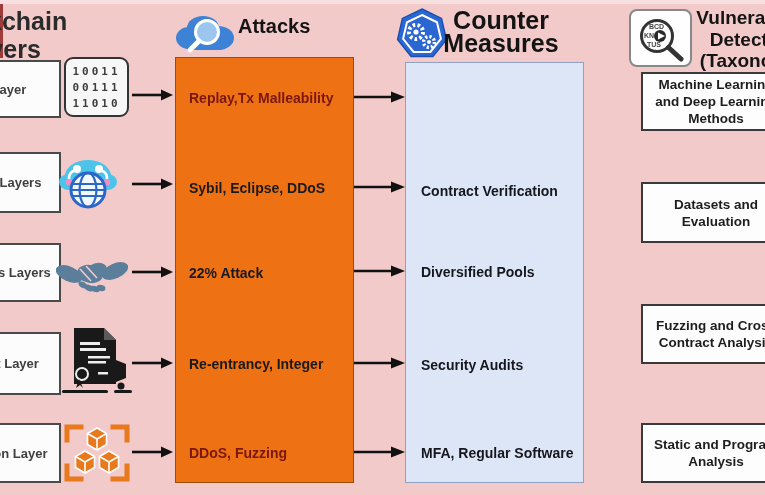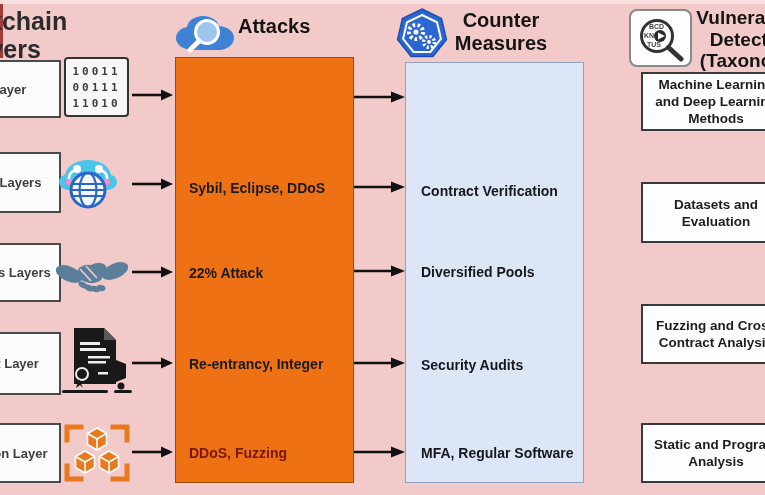--- a/index.html
+++ b/index.html
@@ -17,37 +17,37 @@
   .frame-top    { left:0; top:2;   width:765px; height:3px; background:#9f3b38; }
   .frame-left   { left:0; top:2;   width:3px;   height:58px; background:#9f3b38; }
   .frame-bottom { left:0; top:488; width:765px; height:3px; background:#9f3b38; }
   .bottom-strip { left:0; top:491; width:765px; height:4px; background:#f8e0e0; }
 
   
   .diagram-title { left:-72px; top:7px; width:145px; text-align:center;
                    font-size:25px; line-height:28px; font-weight:600; color:#2b2b2b; }
   .attacks-header { left:238px; top:15px; font-size:20px; font-weight:600; color:#141414; }
   .cm-header  { left:440px; top:9px; width:122px; text-align:center;
-                font-size:20px; line-height:23px; font-weight:600; color:#141414; }
+                font-size:25px; line-height:23px; font-weight:600; color:#141414; }
   .vd-header  { left:643px; top:7px; width:220px; text-align:center;
                 font-size:19px; line-height:21.5px; font-weight:600; color:#141414; }
 
   
   .layer-box { left:-75px; width:136px; background:#fcfcfc; border:2px solid #4a4a4a;
                display:flex; align-items:center; justify-content:center;
                font-size:13px; font-weight:600; color:#3f3f3f; }
   .layer-1 { top:60px;  height:58px; }
   .layer-2 { top:152px; height:61px; }
   .layer-3 { top:243px; height:59px; }
   .layer-4 { top:332px; height:63px; }
   .layer-5 { top:423px; height:60px; }
 
   
   .binary-box { left:64px; top:57px; width:65px; height:60px; background:#f7f7f7;
-                border:2px solid #333; border-radius:4px; padding-top:5px; text-align:center; }
+                border:2px solid #333; border-radius:9px; padding-top:5px; text-align:center; }
   .binary-box div { font-family:"DejaVu Sans Mono", monospace; font-weight:bold;
                     font-size:11px; line-height:16px; letter-spacing:3px; color:#3d3d3d; }
 
   
   .attacks-box { left:175px; top:57px; width:179px; height:426px;
                  background:#ee7114; border:1px solid #9a4d07; }
   .cm-box { left:405px; top:62px; width:179px; height:421px;
             background:#dce6f7; border:1px solid #8fa2c4; }
   .attack-label { position:absolute; left:13px; width:162px; font-size:14px;
                   line-height:18px; font-weight:600; }
@@ -235,20 +235,21 @@
 <svg class="abs" style="left:132px; top:356px;" width="42" height="14" viewBox="0 0 42 14">
     <line x1="0" y1="7" x2="30" y2="7" stroke="#111" stroke-width="2.6"></line>
     <polygon points="29,1.5 41,7 29,12.5" fill="#111"></polygon>
   </svg>
 <svg class="abs" style="left:132px; top:445px;" width="42" height="14" viewBox="0 0 42 14">
     <line x1="0" y1="7" x2="30" y2="7" stroke="#111" stroke-width="2.6"></line>
     <polygon points="29,1.5 41,7 29,12.5" fill="#111"></polygon>
   </svg>
 
 <div class="abs attacks-box">
+  <div class="attack-label t-red" style="top:31px;">Replay,Tx Malleability</div>
   <div class="attack-label t-blk" style="top:121px;">Sybil, Eclipse, DDoS</div>
   <div class="attack-label t-blk" style="top:206px;">22% Attack</div>
   <div class="attack-label t-blk" style="top:297px;">Re-entrancy, Integer</div>
   <div class="attack-label t-red" style="top:386px;">DDoS, Fuzzing</div>
 </div>
 
 <svg class="abs" style="left:354px; top:90px;" width="52" height="14" viewBox="0 0 52 14">
     <line x1="0" y1="7" x2="38" y2="7" stroke="#111" stroke-width="2.6"></line>
     <polygon points="37,1.5 51,7 37,12.5" fill="#111"></polygon>
   </svg>

